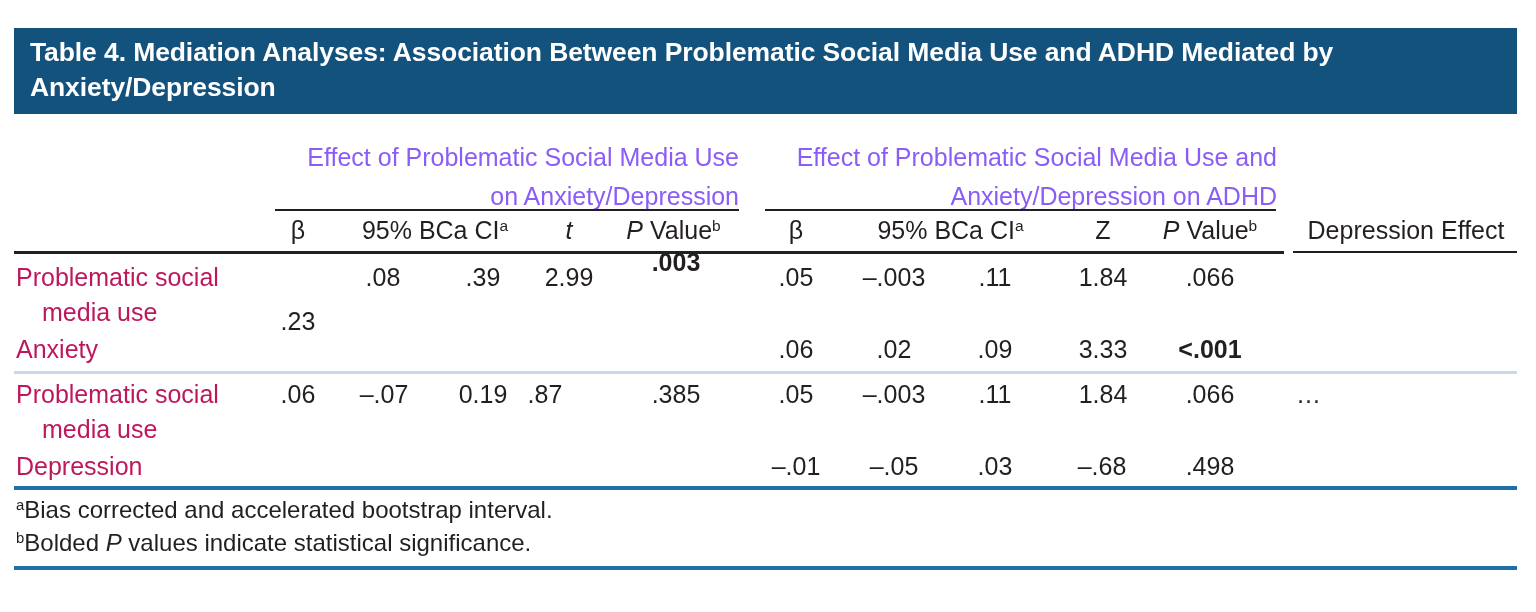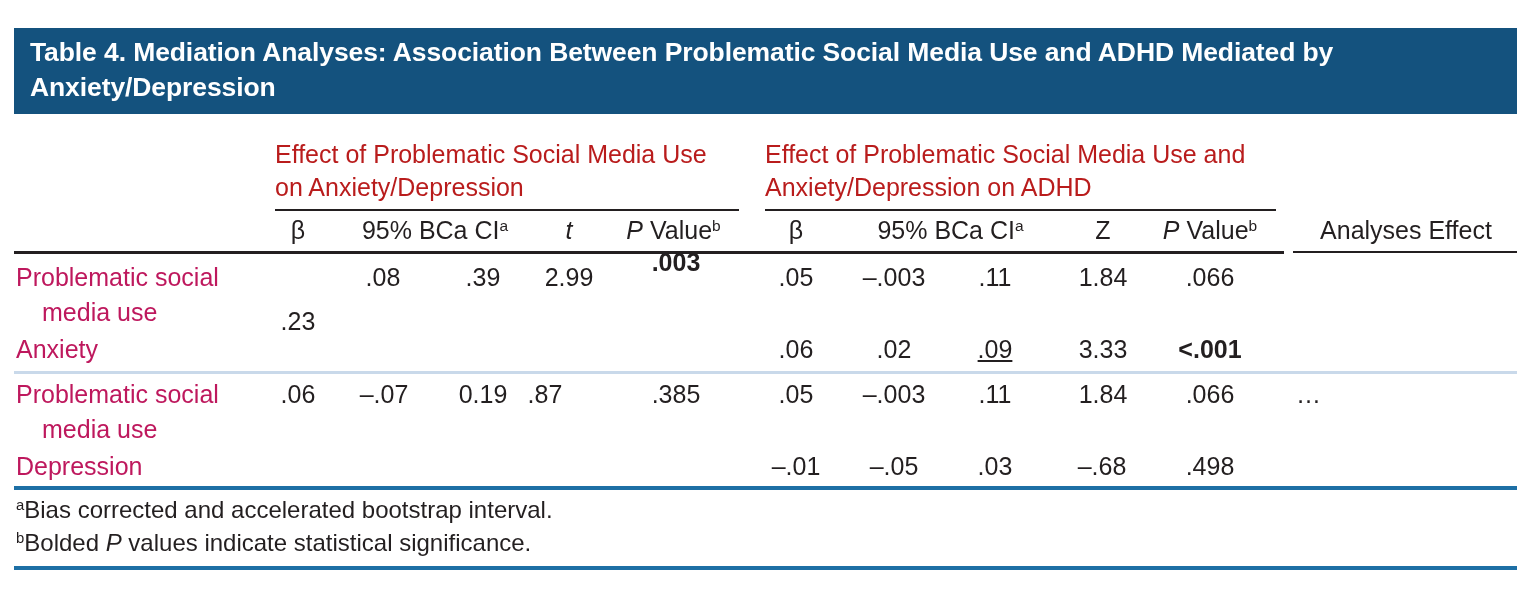--- a/index.html
+++ b/index.html
@@ -52,24 +52,24 @@
     background: #1d6fa5;
   }
   .rule-faint {
     position: absolute;
     background: #c9d9ea;
   }
 
   
   .grp-head {
     position: absolute;
-    text-align: left;
-    font-size: 25px;
-    line-height: 33px;
-    color: #b91c1c;
+    text-align: right;
+    font-size: 25px;
+    line-height: 39px;
+    color: #8b5cf6;
   }
 
   .sub-head {
     position: absolute;
     text-align: center;
     font-size: 25px;
     line-height: 30px;
     color: #231f20;
     white-space: nowrap;
   }
@@ -145,21 +145,21 @@
   <div class="sub-head" style="left:608px; top:215px; width:131px;"><span class="ital">P</span><span>&nbsp;Value</span><sup>b</sup></div>
 
   <div class="sub-head" style="left:768px; top:215px; width:56px;">β</div>
 
   <div class="sub-head" style="left:833px; top:215px; width:235px;"><span>95% BCa CI</span><sup>a</sup></div>
 
   <div class="sub-head" style="left:1072px; top:215px; width:62px;">Z</div>
 
   <div class="sub-head" style="left:1144px; top:215px; width:132px;"><span class="ital">P</span><span>&nbsp;Value</span><sup>b</sup></div>
 
-  <div class="sub-head" style="left:1295px; top:215px; width:222px;">Analyses Effect</div>
+  <div class="sub-head" style="left:1295px; top:215px; width:222px;">Depression Effect</div>
 
   <div class="rule" style="left:1293px; top:251px; width:224px; height:2px;"></div>
 
   <div class="rule" style="left:14px; top:251px; width:1270px; height:3px;"></div>
 
   <div class="rowlabel" style="top:260px;">
     <span>Problematic social</span>
     <span class="cont">media use</span>
   </div>
 
@@ -174,21 +174,21 @@
   <div class="cell num" style="left:962px; top:261px; width:66px;">.11</div>
   <div class="cell num" style="left:1066px; top:261px; width:74px;">1.84</div>
   <div class="cell num" style="left:1164px; top:261px; width:92px;">.066</div>
 
   <div class="rowlabel" style="top:332px;">
     <span>Anxiety</span>
   </div>
 
   <div class="cell num" style="left:768px; top:333px; width:56px;">.06</div>
   <div class="cell num" style="left:838px; top:333px; width:112px;">.02</div>
-  <div class="cell num" style="left:962px; top:333px; width:66px;text-decoration:underline;">.09</div>
+  <div class="cell num" style="left:962px; top:333px; width:66px;">.09</div>
   <div class="cell num" style="left:1066px; top:333px; width:74px;">3.33</div>
   <div class="cell num b" style="left:1160px; top:333px; width:100px;">&lt;.001</div>
 
   <div class="rule-faint" style="left:14px; top:371px; width:1503px; height:3px;"></div>
 
   <div class="rowlabel" style="top:377px;">
     <span>Problematic social</span>
     <span class="cont">media use</span>
   </div>
 

